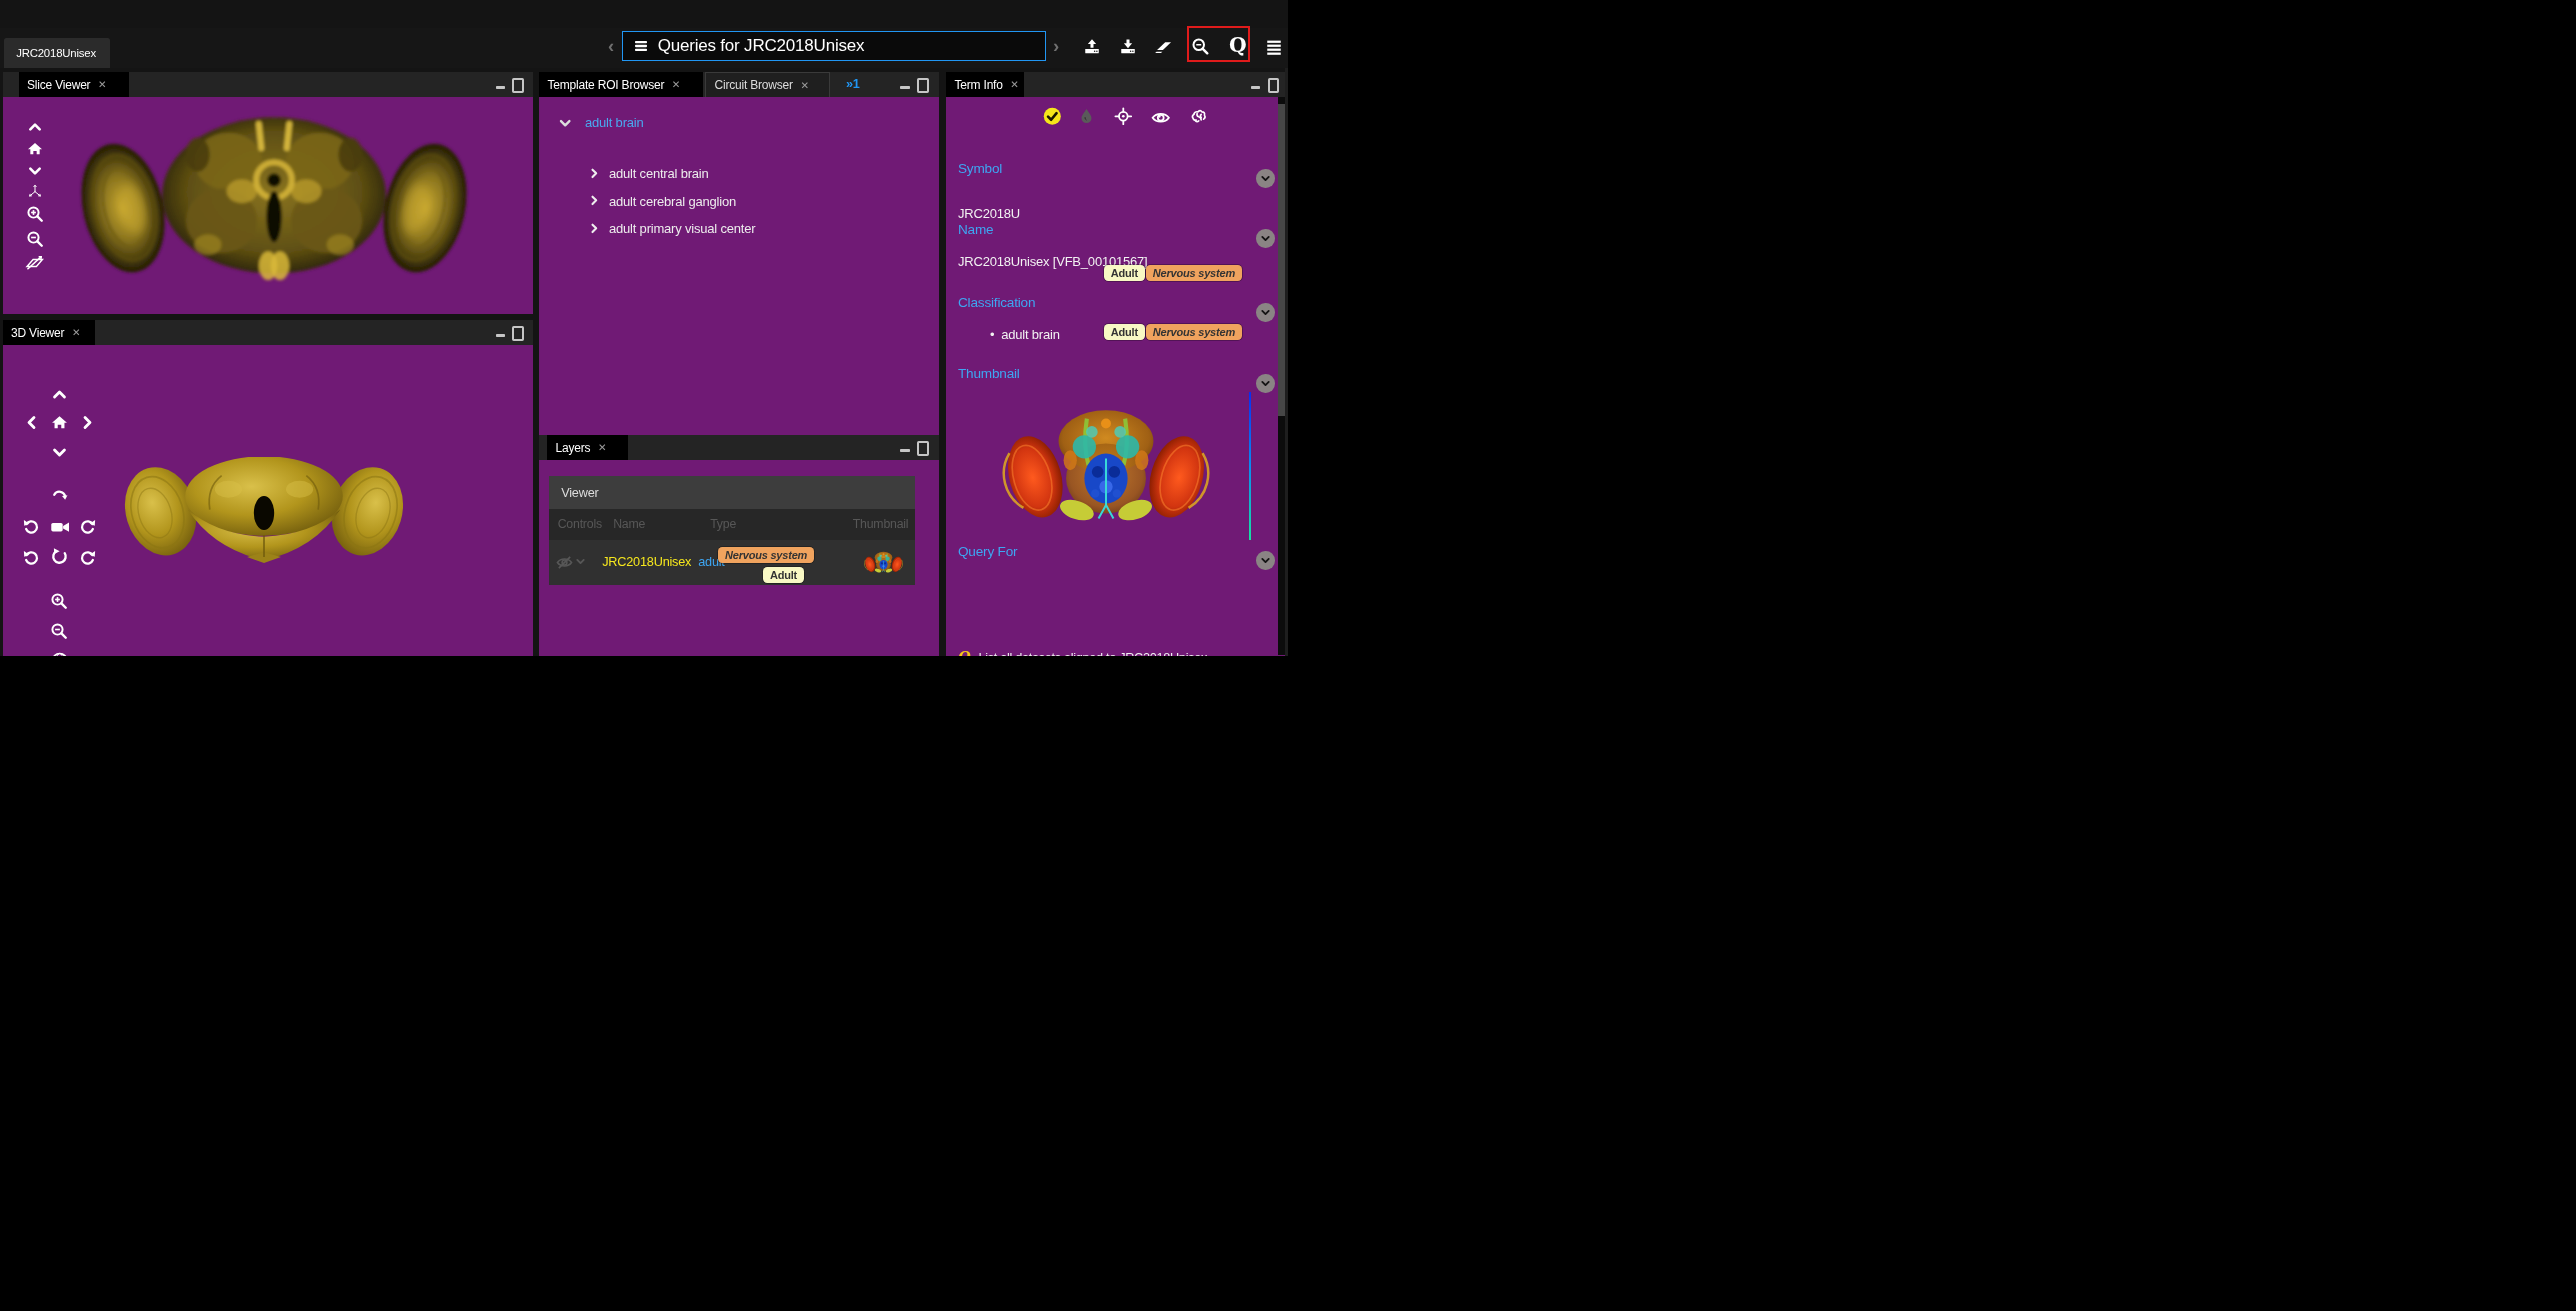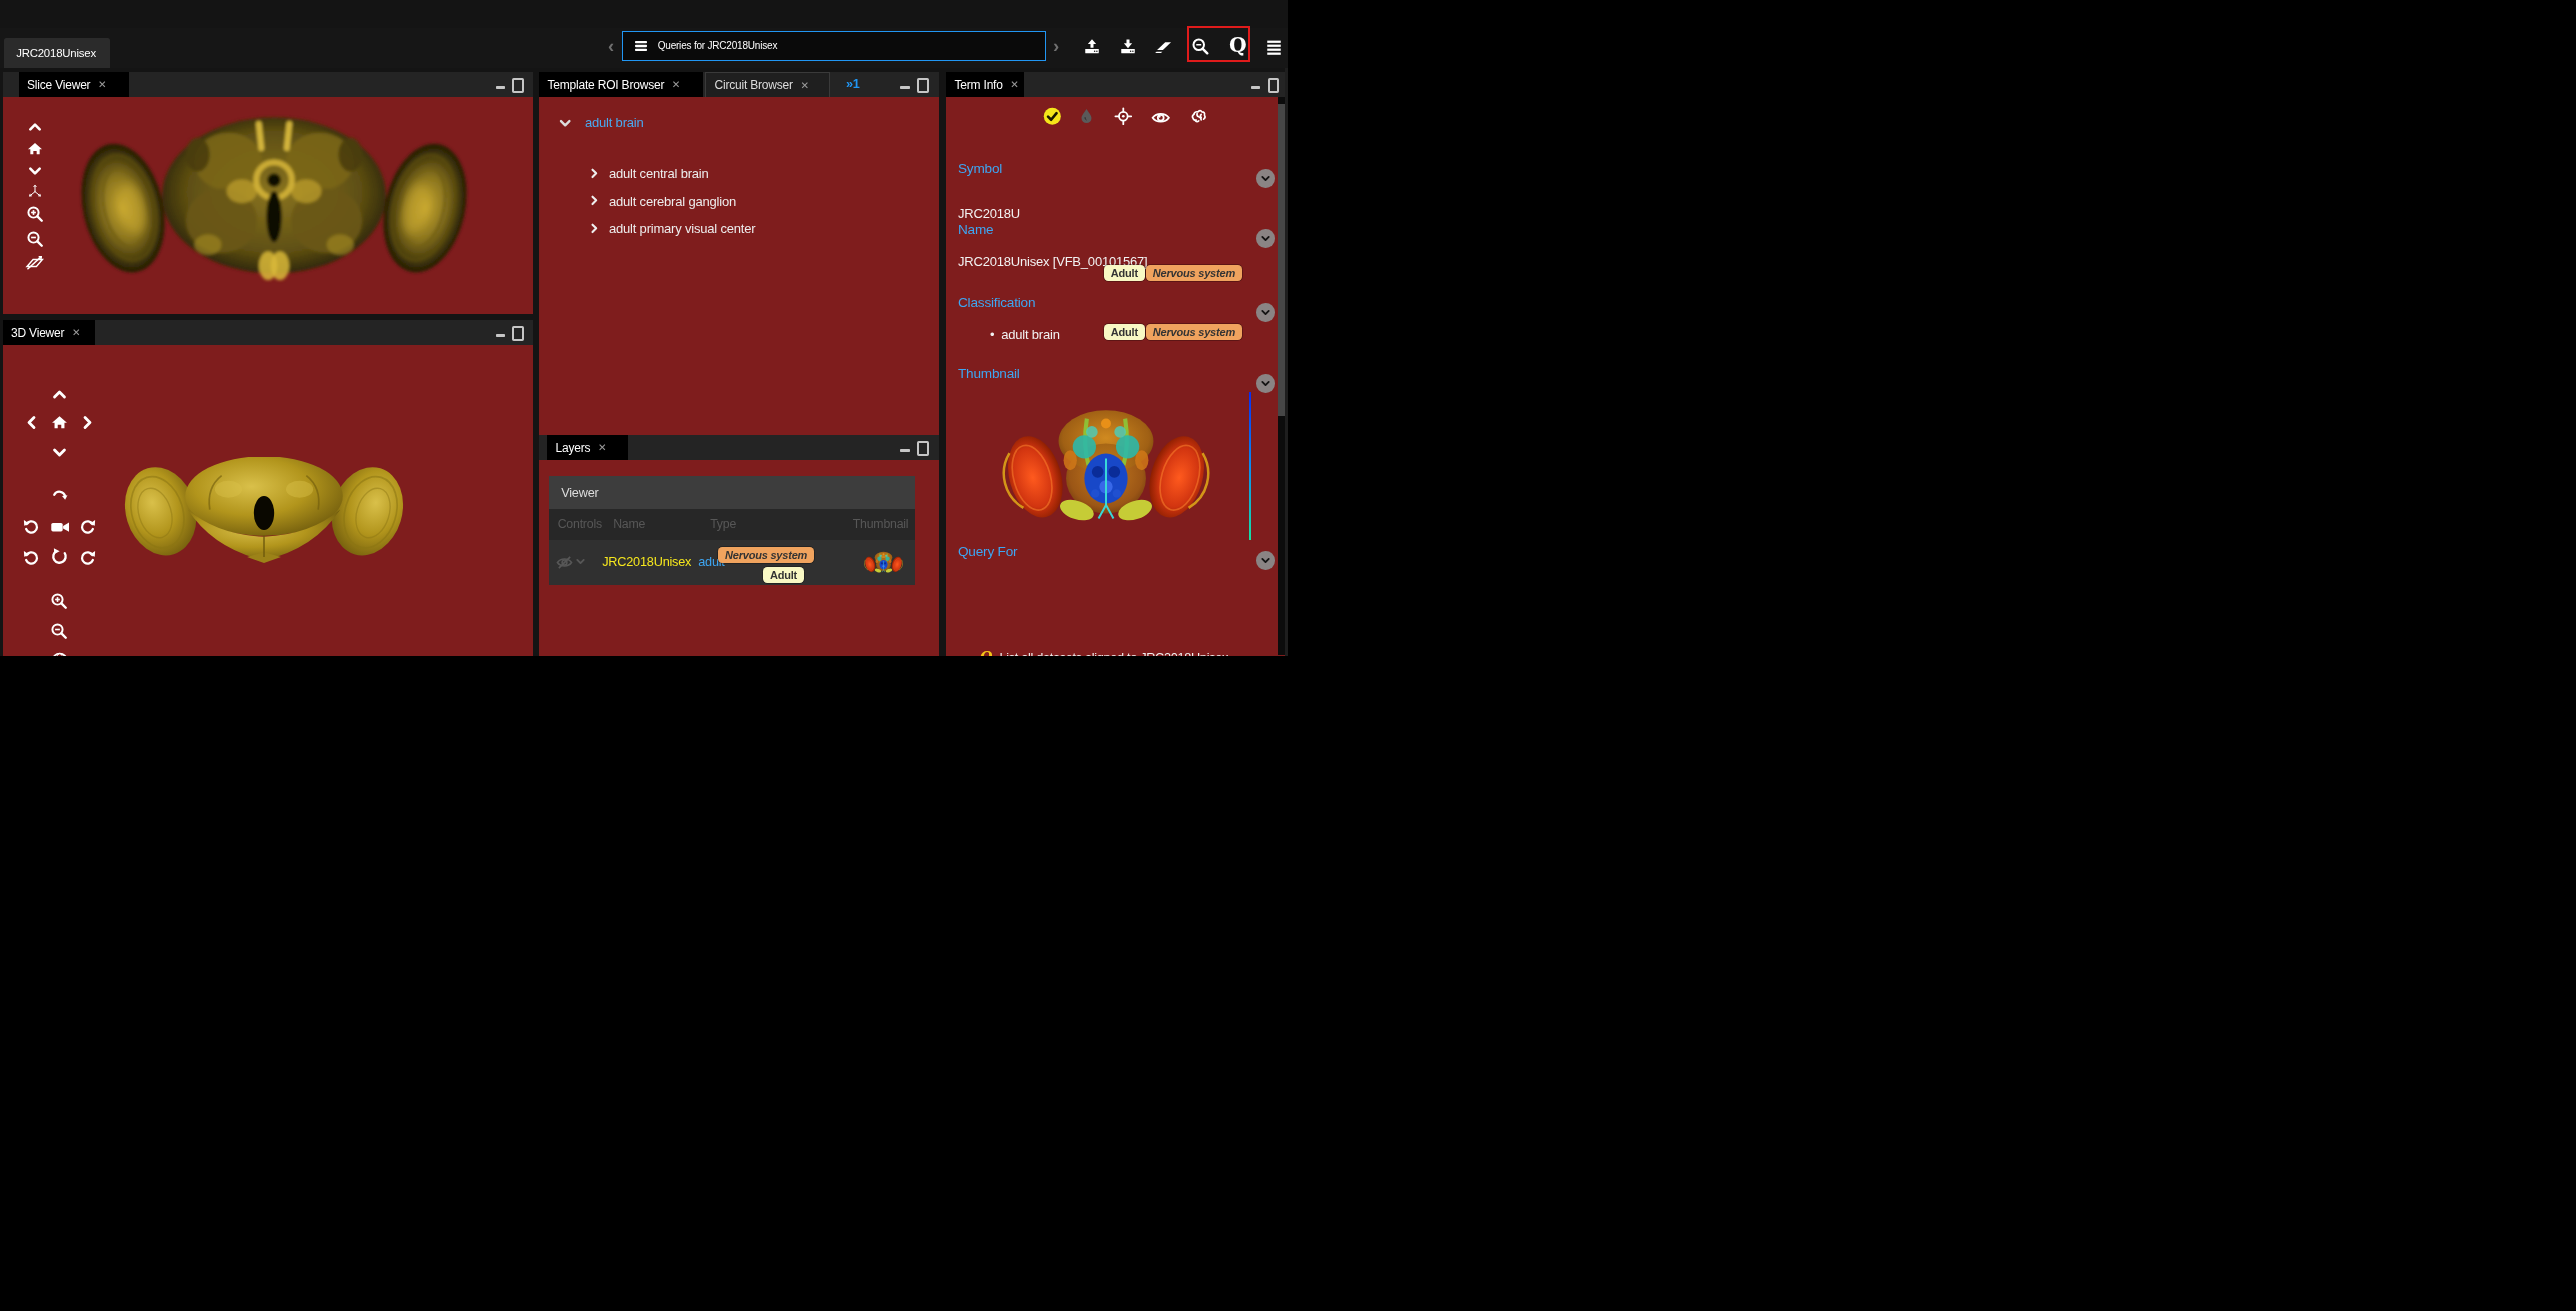--- a/index.html
+++ b/index.html
@@ -10,35 +10,35 @@
   
   #menubar{left:0;top:0;width:1288px;height:28px;background:#040404;display:flex;align-items:center;}
   .menu-item{color:#fff;font-size:13px;font-weight:500;margin-right:24px;white-space:nowrap;cursor:pointer;}
   
   #headrow{left:0;top:28px;width:1288px;height:40px;background:#161616;}
   #docktab{left:4.2px;top:10.2px;height:30px;width:106px;background:#2b2b2b;border-radius:2.5px 2.5px 0 0;
            display:flex;align-items:center;padding-left:12px;font-size:11.4px;color:#fff;box-sizing:border-box;}
   #searchbox{left:622px;top:2.5px;width:424px;height:30px;border:1.7px solid #2196f3;background:#0a0a0a;
              display:flex;align-items:center;box-sizing:border-box;}
   #searchbox .burger{margin:0 8.5px 0 10.2px;}
-  #searchtext{font-size:10px;color:#fff;white-space:nowrap;}
+  #searchtext{font-size:17px;color:#fff;white-space:nowrap;}
   .navchev{color:#6f6f6f;font-size:18.6px;font-weight:bold;line-height:1;}
   .hicon{color:#e8e8e8;}
   #selrect{left:1187px;top:-1.7px;width:63px;height:36px;border:2.5px solid #e01b1b;box-sizing:border-box;pointer-events:none;}
   
   .panel{position:absolute;background:#000;}
   .phead{position:absolute;left:0;top:0;right:0;height:25.4px;background:#242424;}
   .ptab{position:absolute;top:0;height:25.4px;background:#000;color:#fff;display:flex;align-items:center;
         padding:0 8.5px;font-size:12px;box-sizing:border-box;white-space:nowrap;}
   .ptab.inactive{background:#1f1f1f;border:0.8px solid #3a3a3a;border-bottom:none;color:#ddd;}
   .ptab .x{color:#9a9a9a;font-size:10.2px;font-weight:bold;margin-left:7.6px;}
   .winbtns{position:absolute;top:6px;display:flex;align-items:flex-start;gap:7.6px;}
   .b-min{width:9.3px;height:3.4px;background:#c6c6c6;margin-top:7.6px;border-radius:0.8px;}
   .b-max{width:7.6px;height:11px;border:2.1px solid #c6c6c6;border-radius:1.7px;background:transparent;}
-  .pbody{position:absolute;left:0;top:25.4px;right:0;bottom:0;background:#7f1d1d;overflow:hidden;text-align:center;}
+  .pbody{position:absolute;left:0;top:25.4px;right:0;bottom:0;background:#701a75;overflow:hidden;}
   
   .tool{position:absolute;color:#fff;cursor:pointer;}
   
   .tree-root{position:absolute;font-size:13px;color:#4aa9f0;cursor:pointer;}
   .tree-item{position:absolute;font-size:13px;color:#ededed;cursor:pointer;}
   
   #filterbar{position:absolute;left:10.2px;top:15.3px;width:366px;height:34px;background:#3d3d3d;
              display:flex;align-items:center;padding-left:12px;box-sizing:border-box;font-size:12.7px;color:#ddd;}
   #lcols{position:absolute;left:10.2px;top:49px;width:366px;height:30.5px;background:#272727;color:#575757;font-size:12.3px;}
   #lrow{position:absolute;left:10.2px;top:80px;width:366px;height:45px;background:#303030;}

